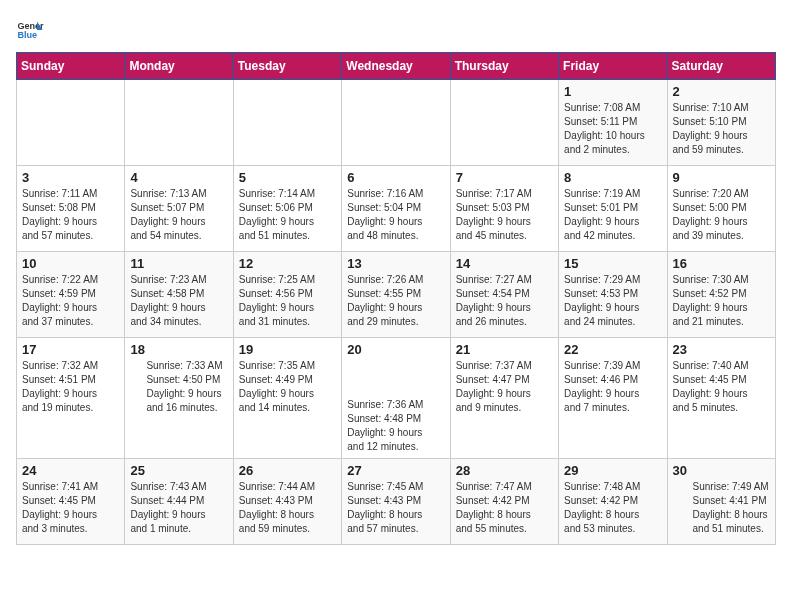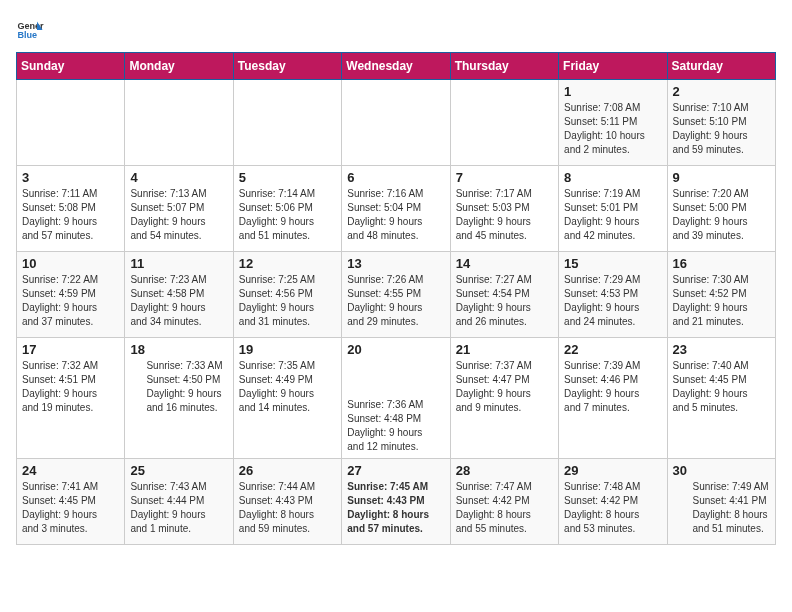--- a/index.html
+++ b/index.html
@@ -299,21 +299,21 @@
         </td>
         <td>
           <div class="day-number">26</div>
           <div class="day-info" style="white-space: pre-line;">Sunrise: 7:44 AM
 Sunset: 4:43 PM
 Daylight: 8 hours
 and 59 minutes.</div>
         </td>
         <td>
           <div class="day-number">27</div>
-          <div class="day-info" style="white-space: pre-line; font-weight: bold;">Sunrise: 7:45 AM
+          <div class="day-info" style="white-space: pre-line;">Sunrise: 7:45 AM
 Sunset: 4:43 PM
 Daylight: 8 hours
 and 57 minutes.</div>
         </td>
         <td>
           <div class="day-number">28</div>
           <div class="day-info" style="white-space: pre-line;">Sunrise: 7:47 AM
 Sunset: 4:42 PM
 Daylight: 8 hours
 and 55 minutes.</div>

